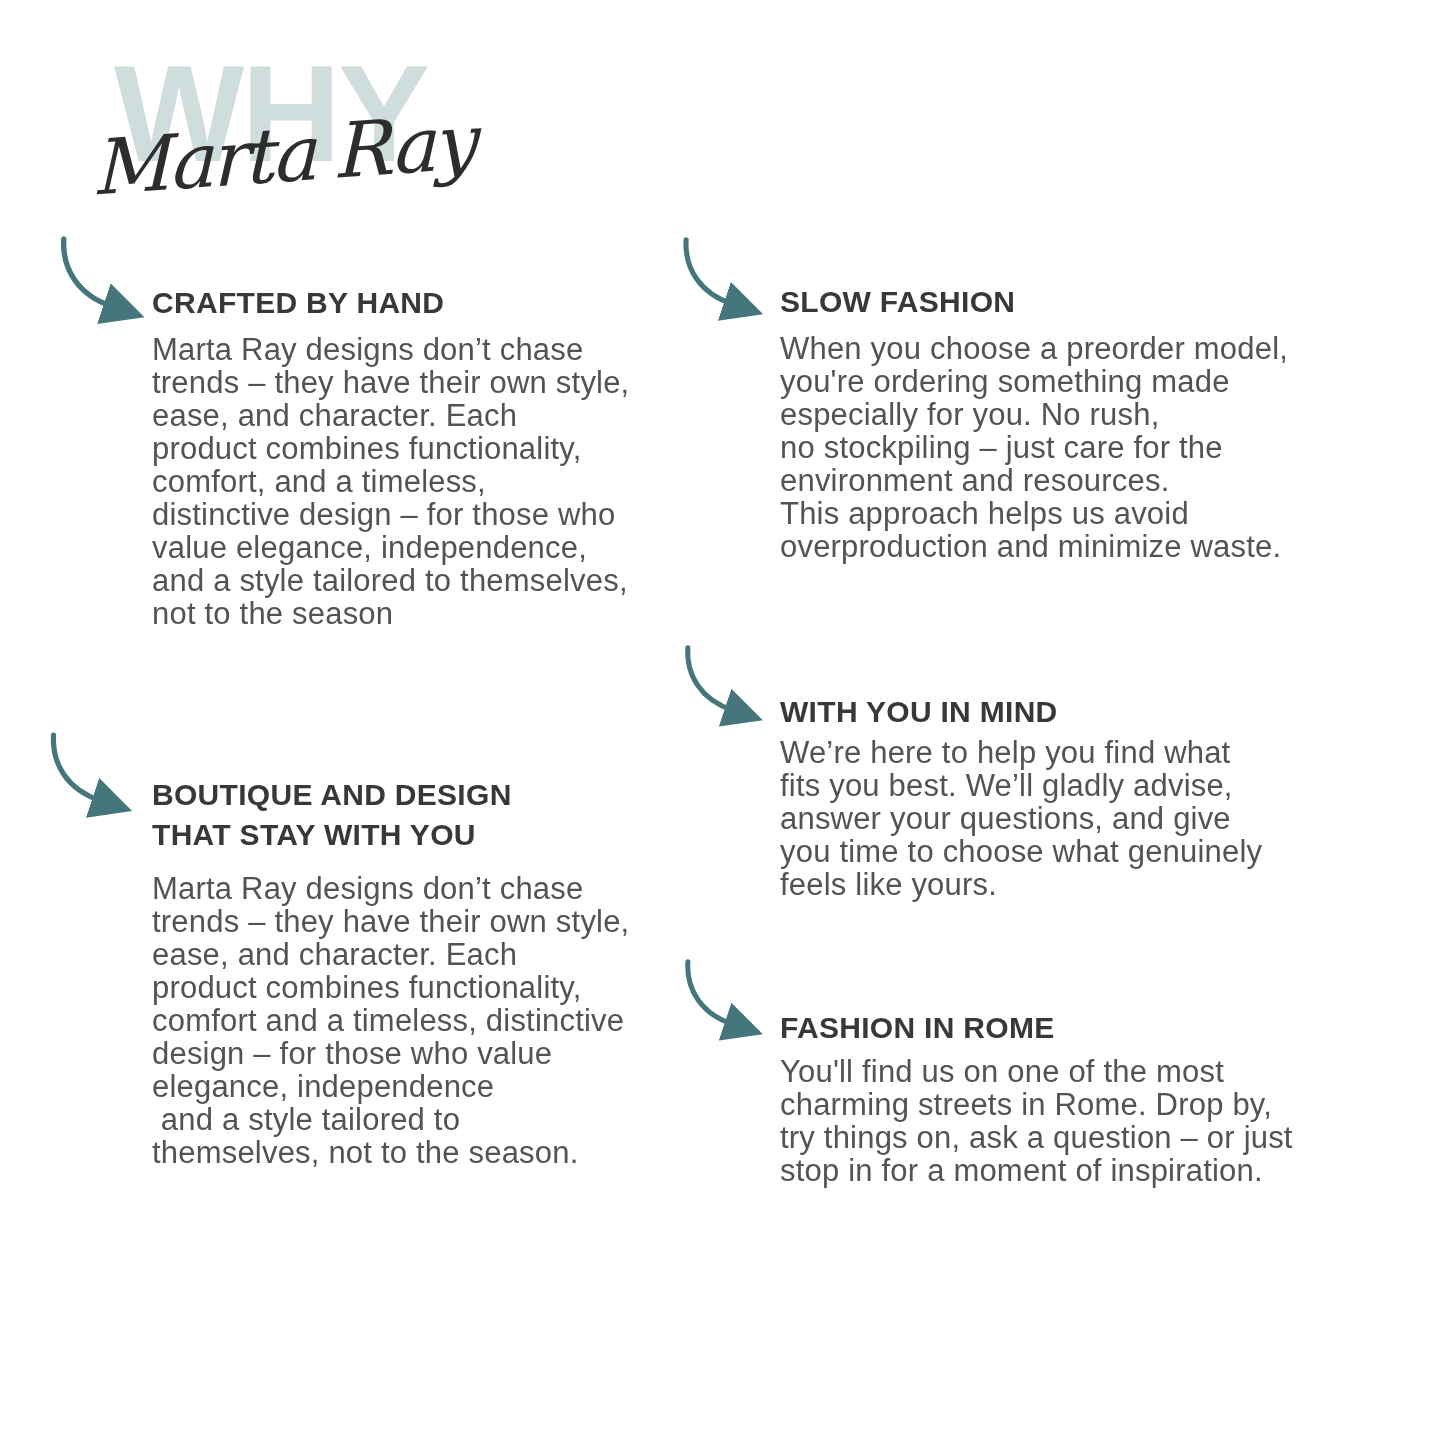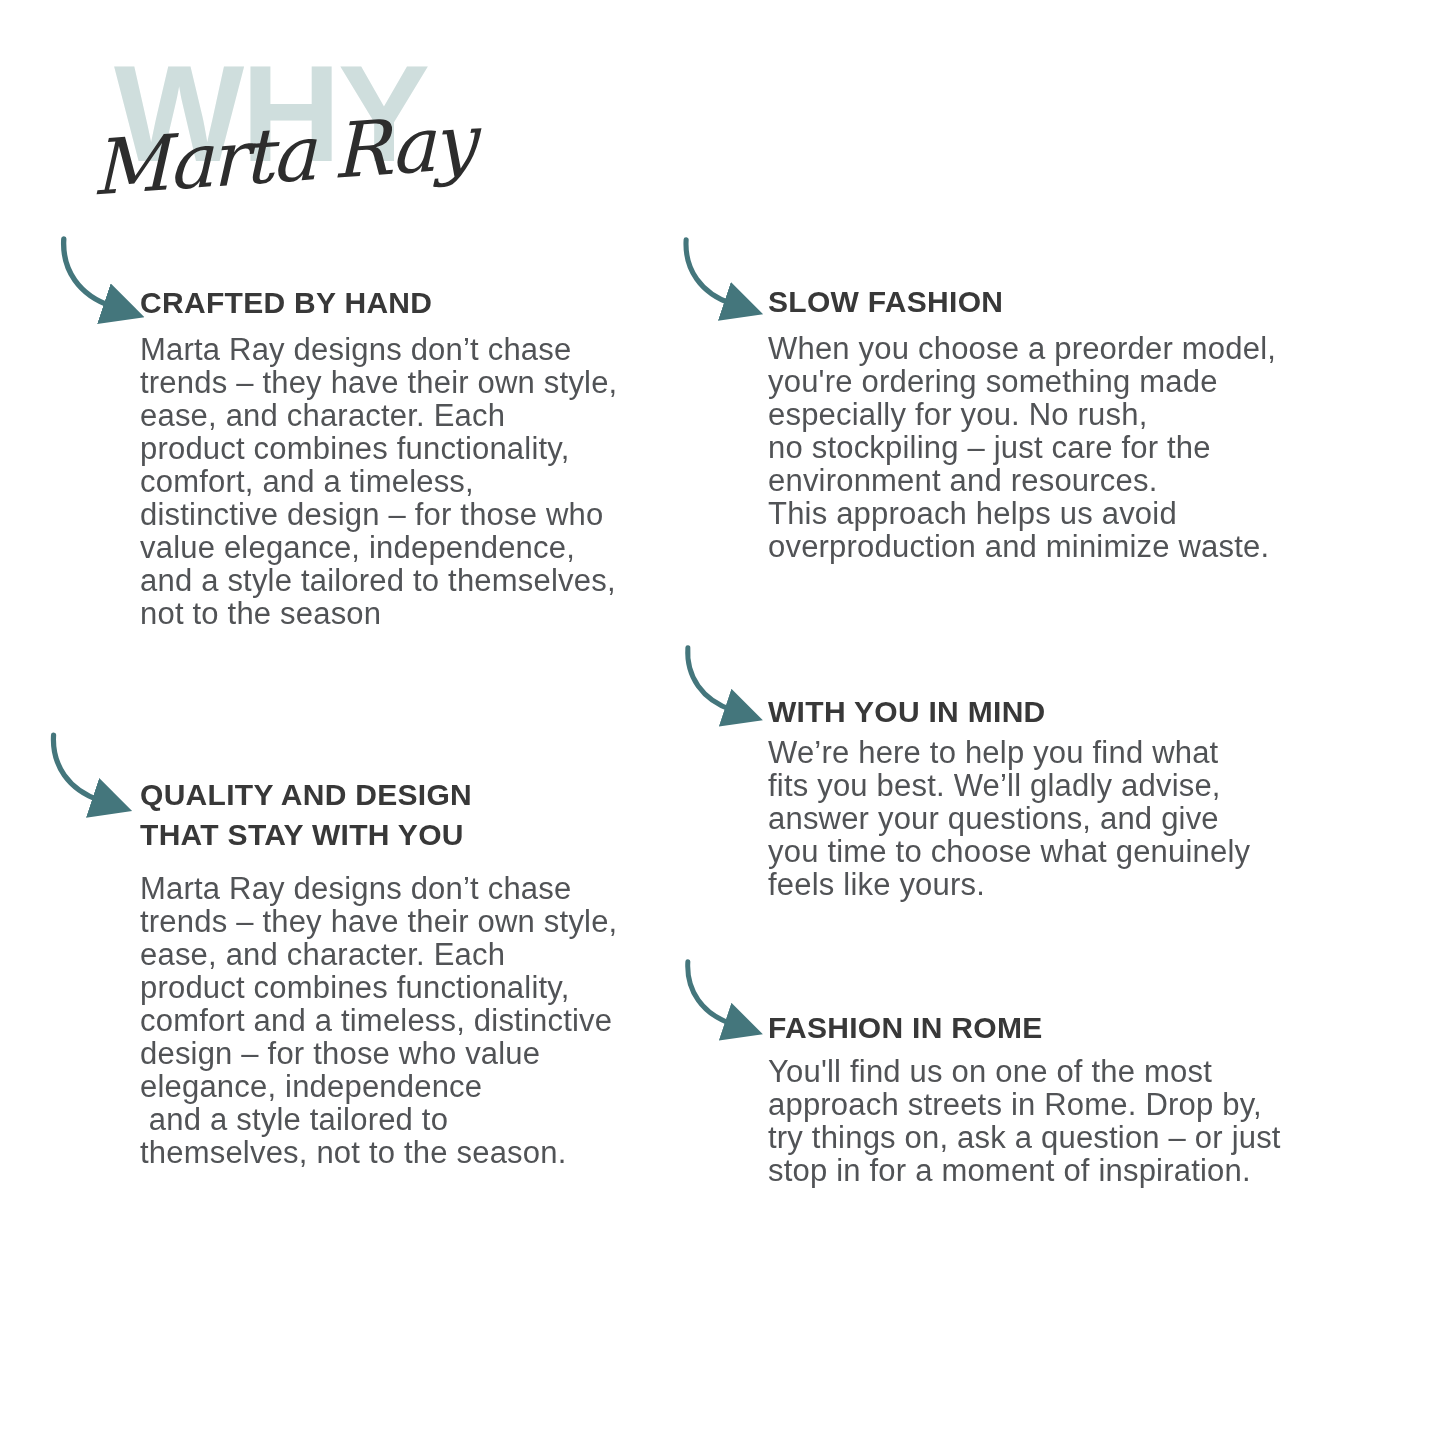--- a/index.html
+++ b/index.html
@@ -12,21 +12,21 @@
     font-family:"Liberation Sans",sans-serif;
     font-weight:800;font-size:138px;line-height:1;
     letter-spacing:-3px;color:#cfdedd;
   }
   .signature{
     position:absolute;left:100px;top:128px;
     font-family:"DejaVu Serif",serif;font-style:italic;
     font-size:76px;line-height:80px;letter-spacing:-3px;color:#2d2d2d;
     transform:rotate(-4deg) skewX(-6deg);transform-origin:left top;
   }
-  .sec{position:absolute;width:600px;}
+  .sec{position:absolute;width:600px;margin-left:12px;}
   .heading{
     font-weight:700;font-size:30px;line-height:40px;letter-spacing:0.3px;
     color:#383838;white-space:pre-wrap;
   }
   .body{
     font-weight:300;font-size:31px;line-height:33px;letter-spacing:0.2px;
     color:#515356;white-space:pre-wrap;margin-top:10px;
   }
   #sec0{left:140px;top:283px;}
   #sec1{left:140px;top:775px;}
@@ -83,21 +83,21 @@
 ease, and character. Each
 product combines functionality,
 comfort, and a timeless,
 distinctive design – for those who
 value elegance, independence,
 and a style tailored to themselves,
 not to the season</div>
   </div>
 
   <div class="sec" id="sec1">
-    <div class="heading">QUALITY AND DESIGN
+    <div class="heading">BOUTIQUE AND DESIGN
 THAT STAY WITH YOU</div>
     <div class="body">Marta Ray designs don’t chase
 trends – they have their own style,
 ease, and character. Each
 product combines functionality,
 comfort and a timeless, distinctive
 design – for those who value
 elegance, independence
  and a style tailored to
 themselves, not to the season.</div>
@@ -119,18 +119,18 @@
     <div class="body">We’re here to help you find what
 fits you best. We’ll gladly advise,
 answer your questions, and give
 you time to choose what genuinely
 feels like yours.</div>
   </div>
 
   <div class="sec" id="sec4">
     <div class="heading">FASHION IN ROME</div>
     <div class="body">You'll find us on one of the most
-approach streets in Rome. Drop by,
+charming streets in Rome. Drop by,
 try things on, ask a question – or just
 stop in for a moment of inspiration.</div>
   </div>
 
 </div>
 
 </body></html>

